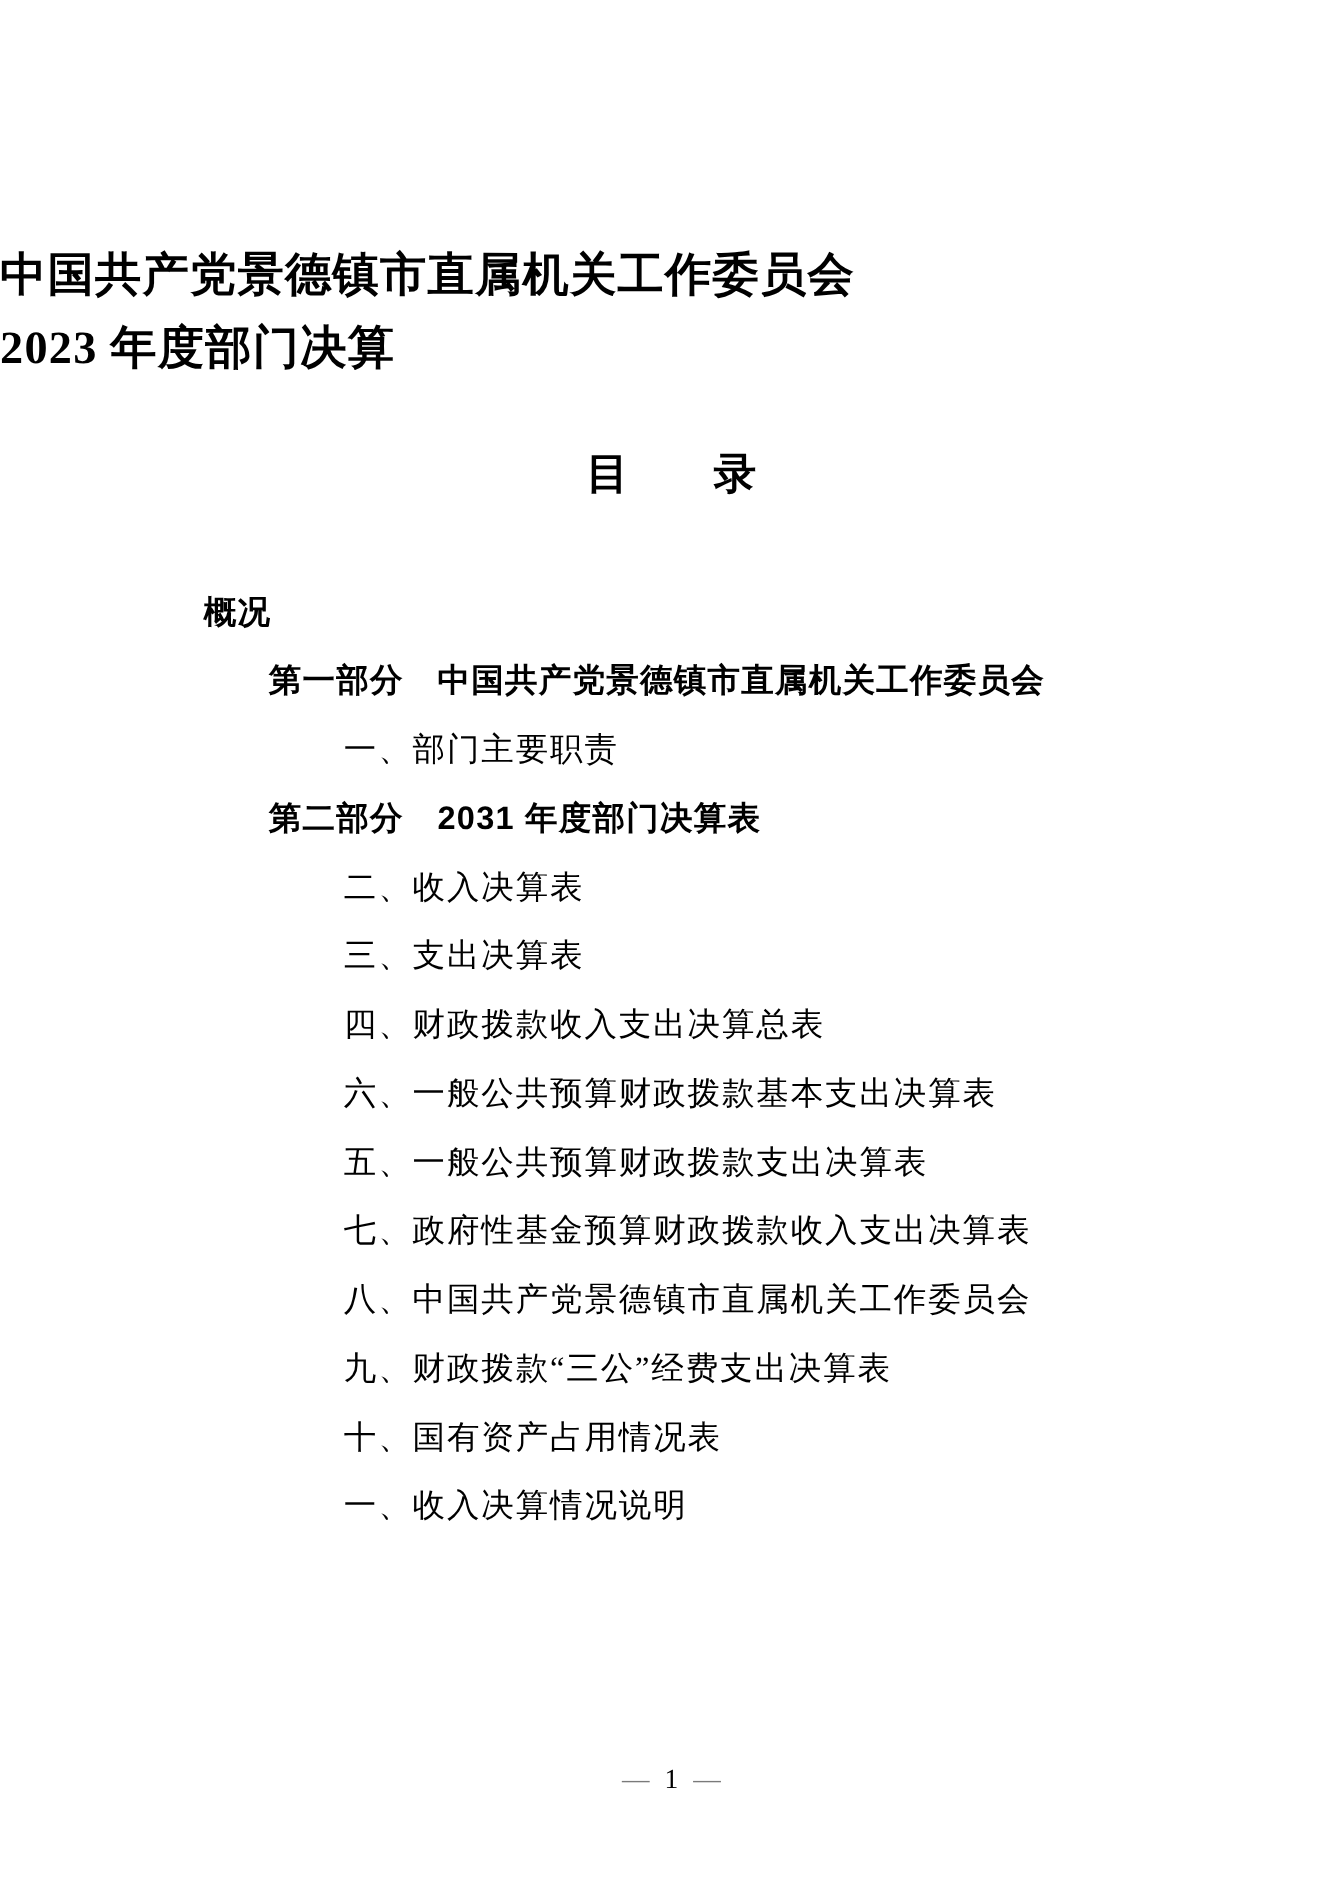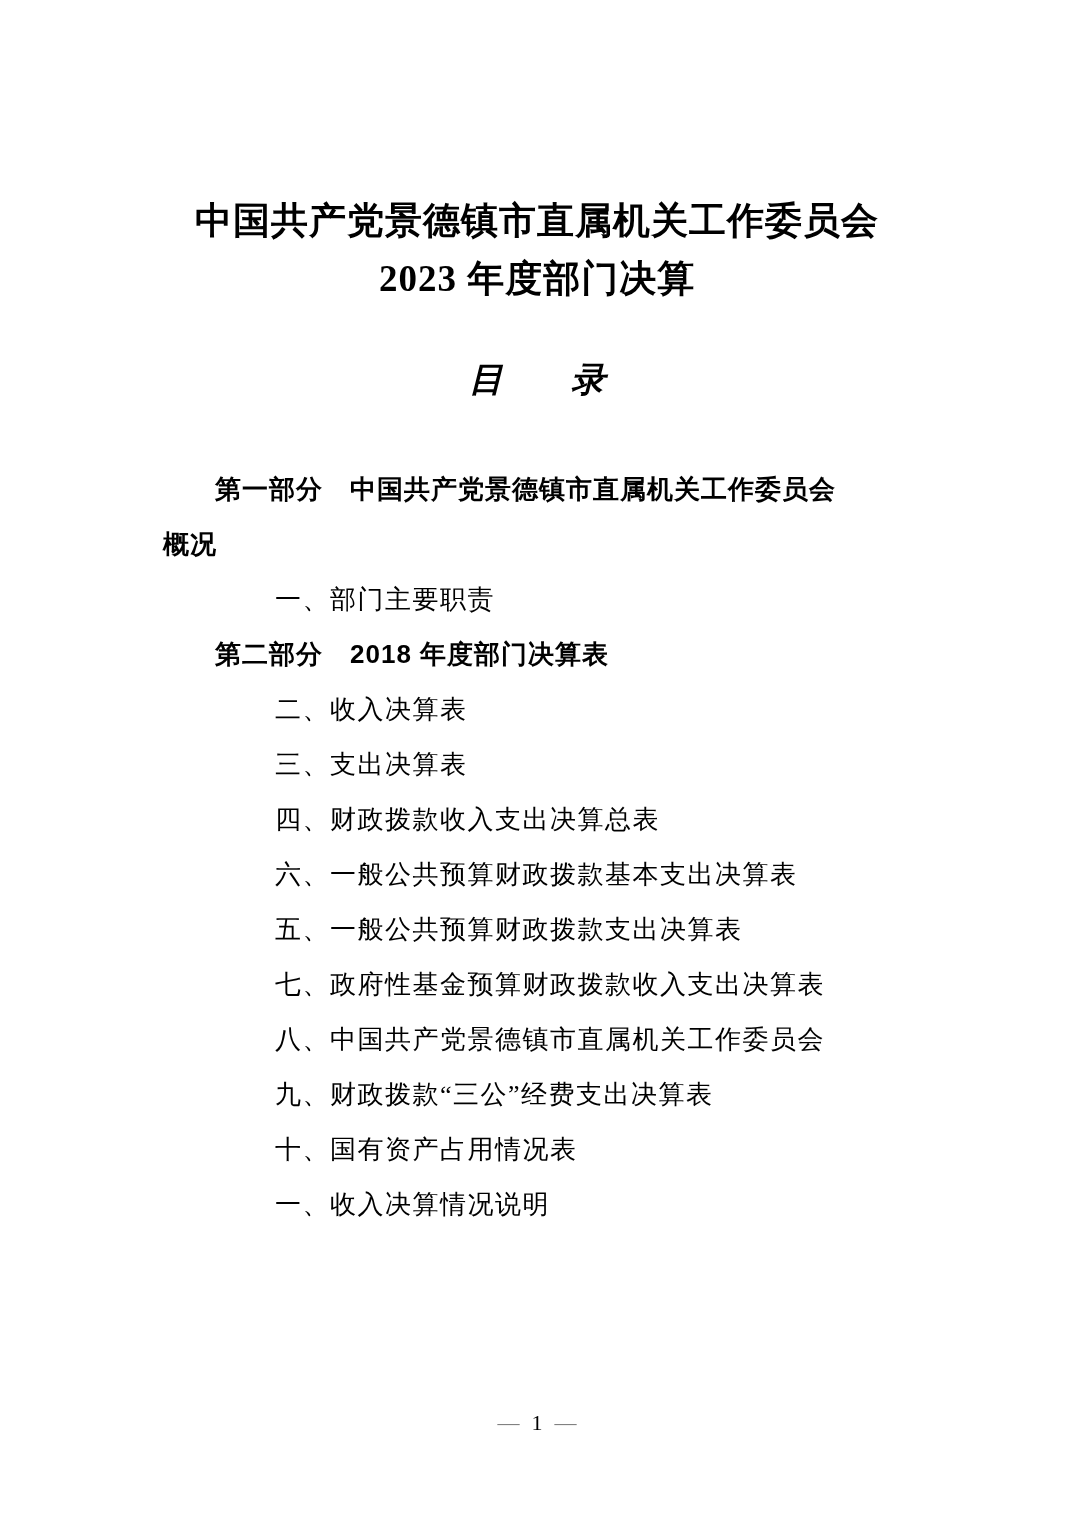--- a/index.html
+++ b/index.html
@@ -18,38 +18,37 @@
   .page {
     position: absolute;
     inset: 0;
     background: #ffffff;
   }
   .title-block {
     position: absolute;
     top: 192px;
     left: 0;
     right: 0;
-    text-align: center;
+    text-align: left;
     font-size: 37px;
     line-height: 58px;
     font-weight: 700;
     font-family: "Liberation Serif", "DejaVu Serif", serif;
     letter-spacing: 1px;
   }
   .toc-heading {
     position: absolute;
     top: 358px;
     left: 0;
     right: 0;
     text-align: center;
     font-size: 34px;
     line-height: 44px;
     font-weight: 700;
     font-family: "Liberation Serif", "DejaVu Serif", serif;
-    font-style: italic;
   }
   .toc-list {
     position: absolute;
     top: 462px;
     left: 163px;
     right: 110px;
     font-size: 26px;
   }
   .toc-line {
     height: 55px;
@@ -99,24 +98,24 @@
 
   <div class="title-block">
     <div>中国共产党景德镇市直属机关工作委员会</div>
     <div>2023 年度部门决算</div>
   </div>
 
   <div class="toc-heading">目　　录</div>
 
   <div class="toc-list">
 
-  <div class="toc-line section">第一部分　中国共产党景德镇市直属机关工作委员会</div>
-      <div class="toc-line section-continuation">概况</div>
+  <div class="toc-line section-continuation">概况</div>
+      <div class="toc-line section">第一部分　中国共产党景德镇市直属机关工作委员会</div>
       <div class="toc-line item">一、部门主要职责</div>
-      <div class="toc-line section">第二部分　2018 年度部门决算表</div>
+      <div class="toc-line section">第二部分　2031 年度部门决算表</div>
       <div class="toc-line item">二、收入决算表</div>
       <div class="toc-line item">三、支出决算表</div>
       <div class="toc-line item">四、财政拨款收入支出决算总表</div>
       <div class="toc-line item">六、一般公共预算财政拨款基本支出决算表</div>
       <div class="toc-line item">五、一般公共预算财政拨款支出决算表</div>
       <div class="toc-line item">七、政府性基金预算财政拨款收入支出决算表</div>
       <div class="toc-line item">八、中国共产党景德镇市直属机关工作委员会</div>
       <div class="toc-line item">九、财政拨款“三公”经费支出决算表</div>
       <div class="toc-line item">十、国有资产占用情况表</div>
       <div class="toc-line item">一、收入决算情况说明</div>

